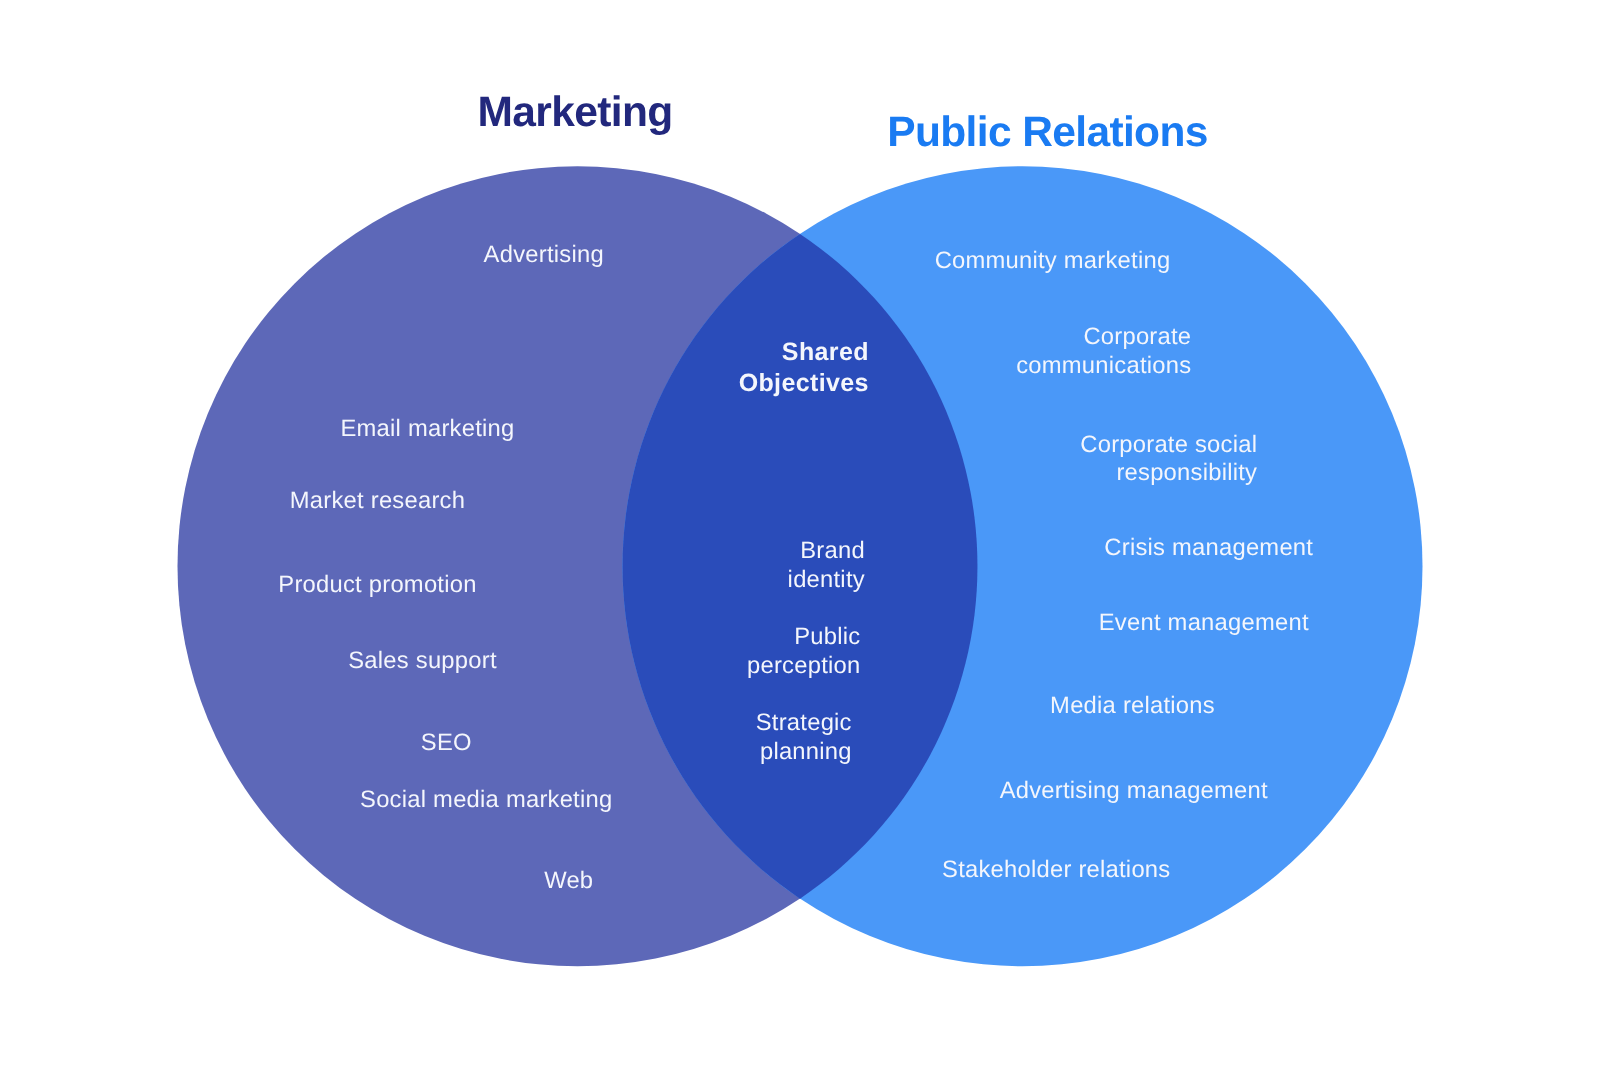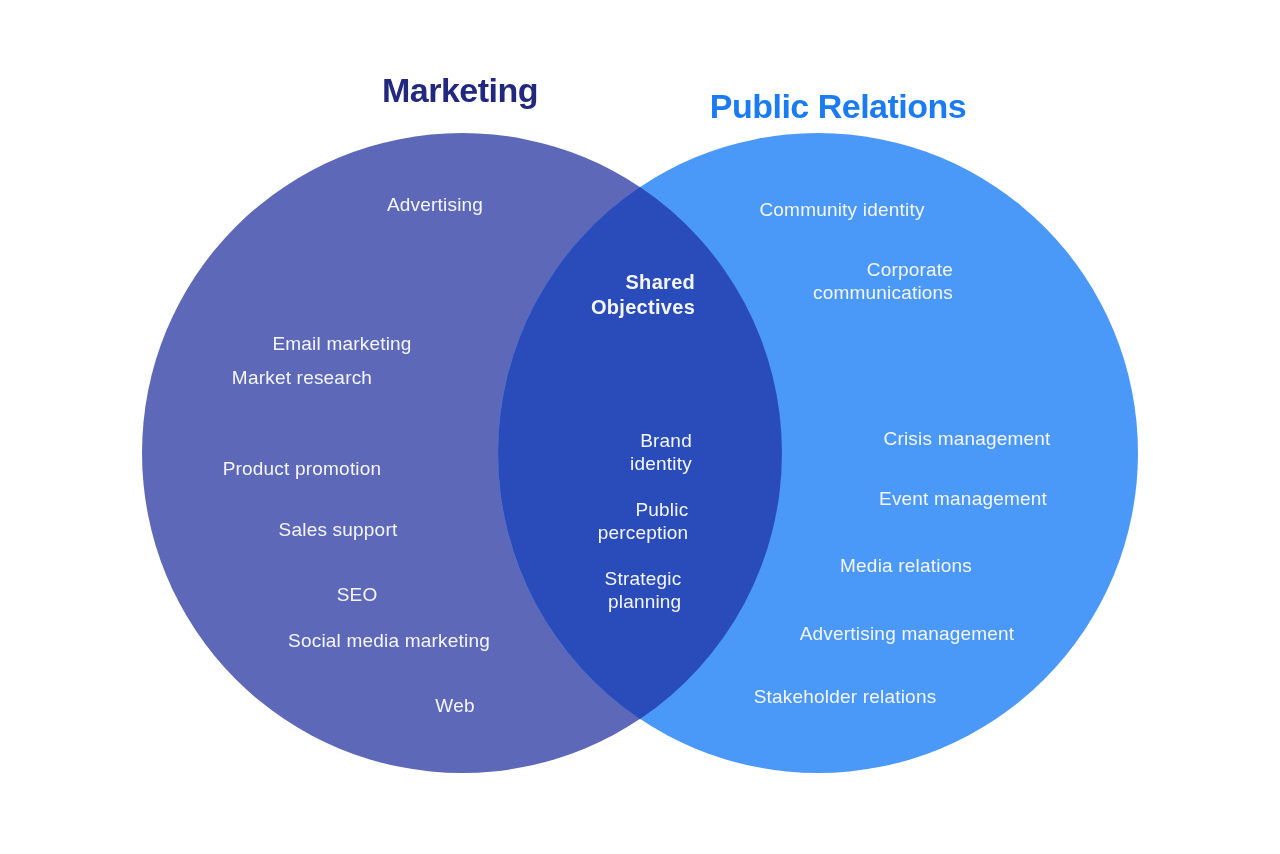--- a/index.html
+++ b/index.html
@@ -60,38 +60,40 @@
   <h1 class="title title-right">Public Relations</h1>
 
   <svg class="circles" viewBox="0 0 1280 854">
     <circle cx="462" cy="453" r="320" fill="#5D68B8"></circle>
     <circle cx="818" cy="453" r="320" fill="#4A98F8"></circle>
     <path d="M 640 187.1 A 320 320 0 0 1 640 718.9 A 320 320 0 0 1 640 187.1 Z" fill="#2A4CBA"></path>
   </svg>
 
   <div class="label" style="left:435px; top:205px">Advertising</div>
   <div class="label" style="left:342px; top:344px">Email marketing</div>
-  <div class="label" style="left:302px; top:378px">Market research</div>
+  <div class="label" style="left:302px; top:402px">Market research</div>
   <div class="label" style="left:302px; top:469px">Product promotion</div>
   <div class="label" style="left:338px; top:530px">Sales support</div>
   <div class="label" style="left:357px; top:595px">SEO</div>
   <div class="label" style="left:389px; top:641px">Social media marketing</div>
   <div class="label" style="left:455px; top:706px">Web</div>
 
   <div class="label shared-title" style="left:643px; top:295px">Shared
 Objectives</div>
   <div class="label" style="left:661px; top:453px">Brand
 identity</div>
   <div class="label" style="left:643px; top:522px">Public
 perception</div>
   <div class="label" style="left:643px; top:591px">Strategic
 planning</div>
 
-  <div class="label" style="left:842px; top:210px">Community identity</div>
+  <div class="label" style="left:842px; top:210px">Community marketing</div>
   <div class="label" style="left:883px; top:282px">Corporate
 communications</div>
+  <div class="label" style="left:935px; top:368px">Corporate social
+responsibility</div>
   <div class="label" style="left:967px; top:439px">Crisis management</div>
   <div class="label" style="left:963px; top:499px">Event management</div>
   <div class="label" style="left:906px; top:566px">Media relations</div>
   <div class="label" style="left:907px; top:634px">Advertising management</div>
   <div class="label" style="left:845px; top:697px">Stakeholder relations</div>
 
 </div>
 
 </body></html>

